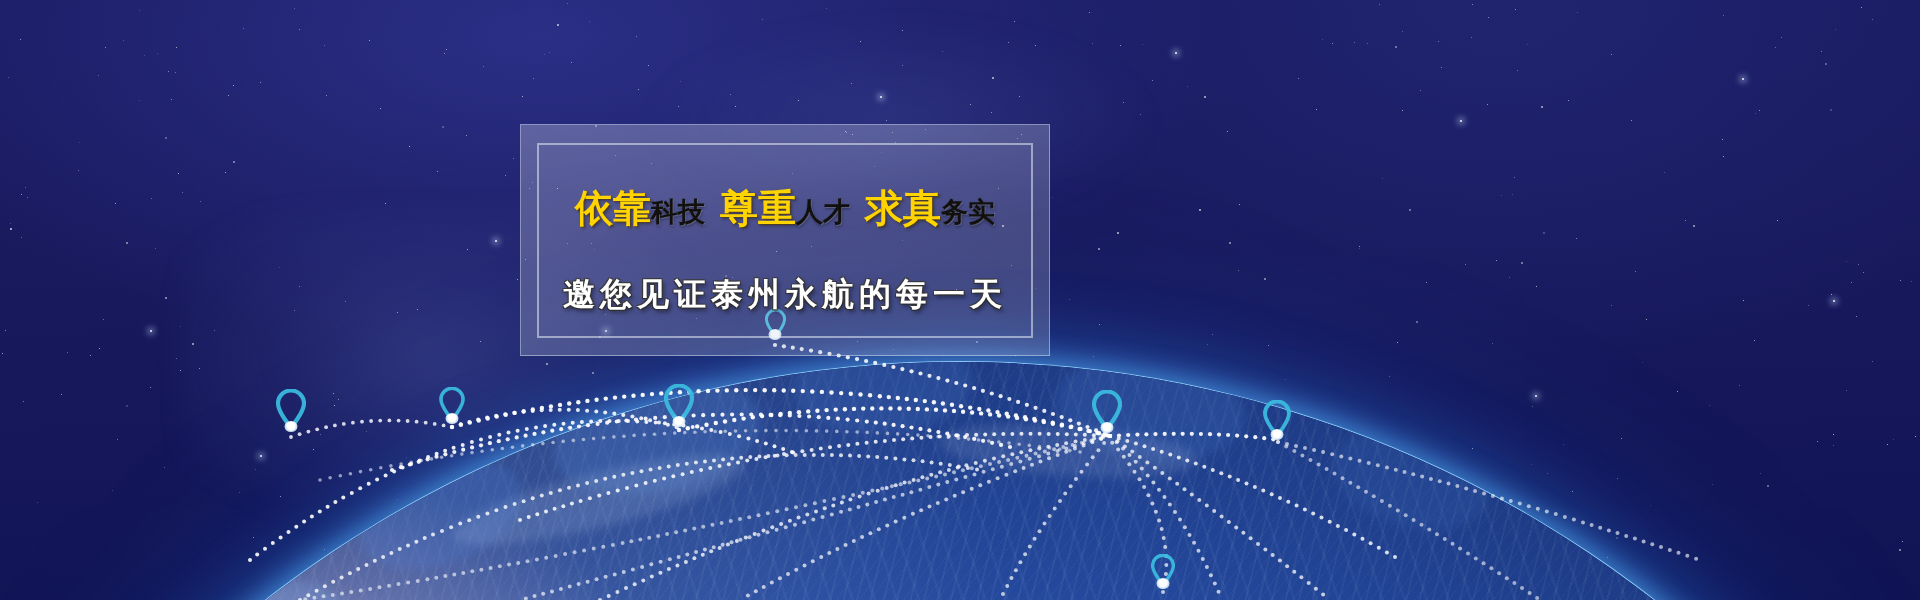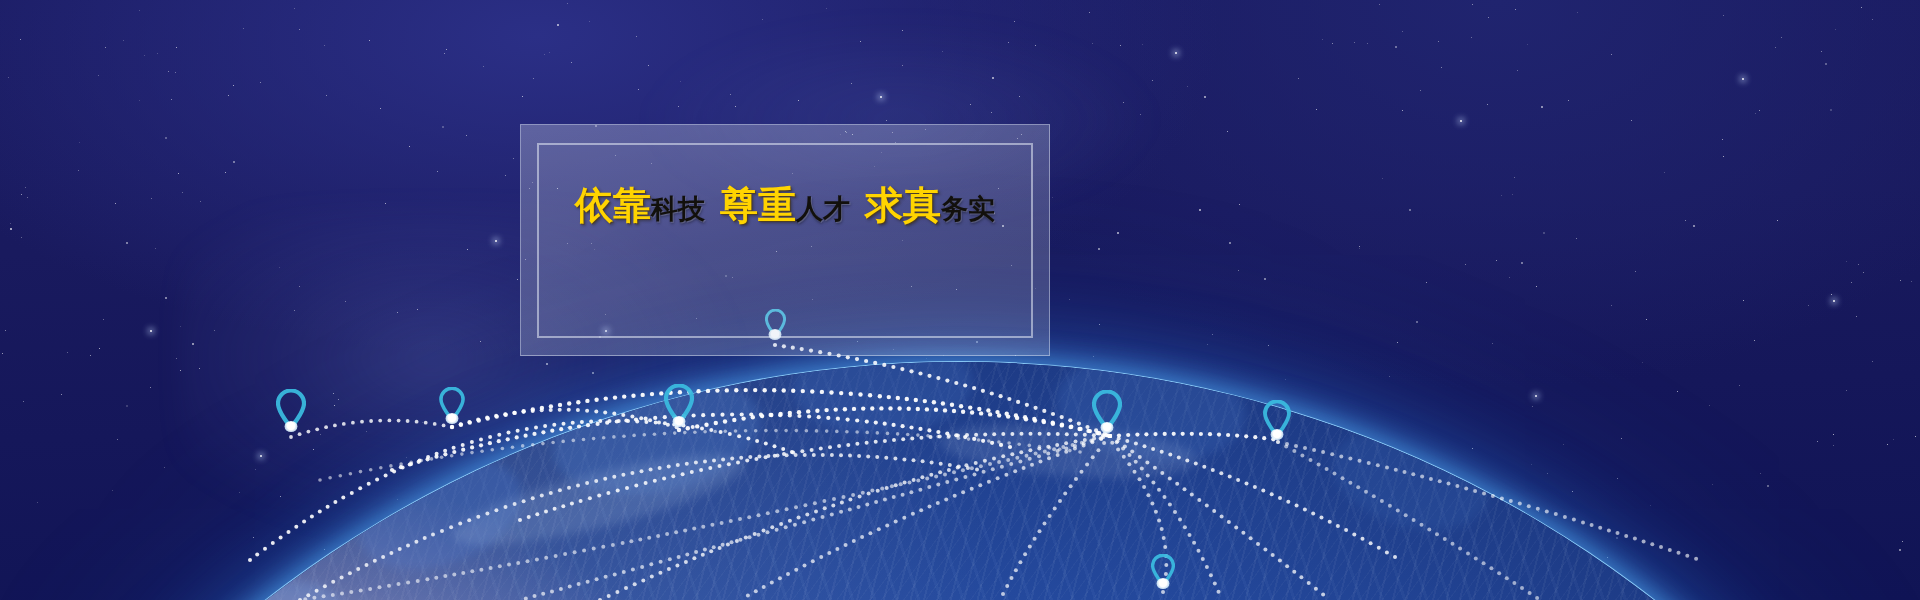--- a/index.html
+++ b/index.html
@@ -121,21 +121,21 @@
     border:2px solid rgba(238,243,252,.52);
     box-sizing:border-box;
   }
 
   
   .headline{
     position:absolute;
     left:0; right:0; top:64px;
     text-align:center;
     white-space:nowrap;
-    font-family:Liberation Mono, monospace;
+    font-family:Liberation Sans, sans-serif;
     font-weight:700;
     font-size:38px;
     line-height:1;
     letter-spacing:0px;
   }
   .headline .hl-y{
     color:#ffd400;
     text-shadow:
       1px 1px 0 rgba(90,60,0,.55),
       2px 2px 3px rgba(30,25,0,.45);
@@ -1589,15 +1589,16 @@
         </svg><i class="dot"></i></div>
     </div>
 
   <div class="frame">
     <div class="frame-inner"></div>
 
     <div class="headline">
       <span class="hl-y">依靠</span><span class="hl-k">科技</span><span class="gap"></span><span class="hl-y">尊重</span><span class="hl-k">人才</span><span class="gap"></span><span class="hl-y">求真</span><span class="hl-k">务实</span>
     </div>
 
+    <div class="subline">邀您见证泰州永航的每一天</div>
   </div>
 
 </div>
 
 </body></html>

